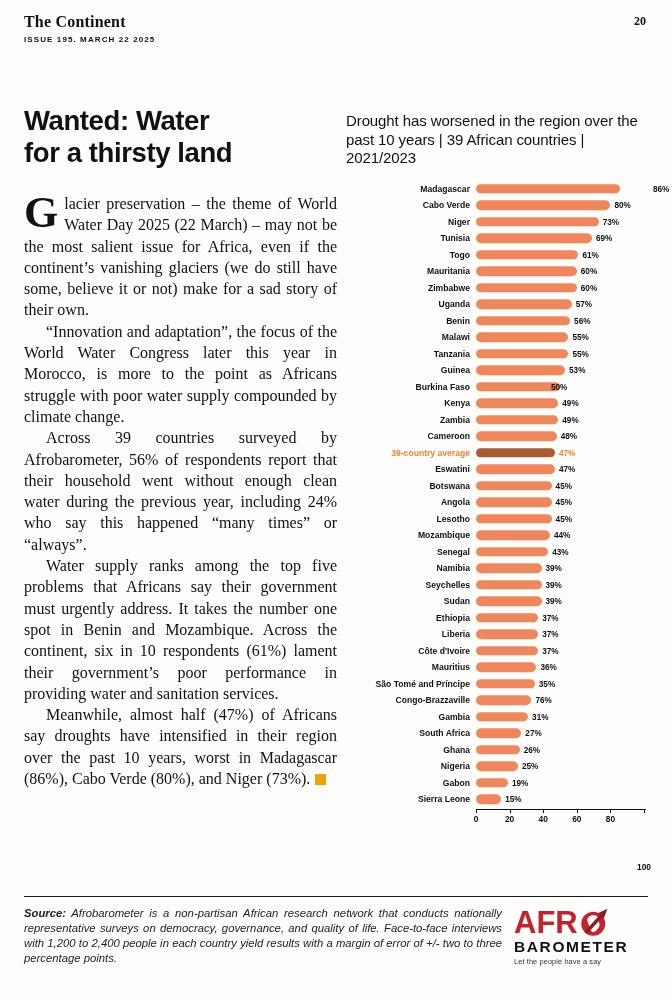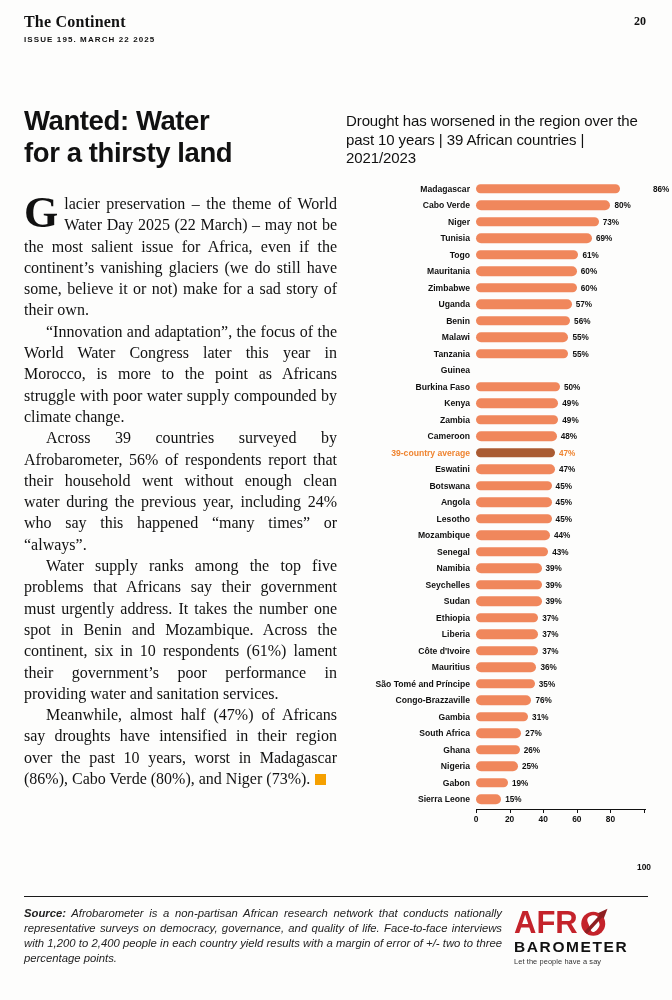--- a/index.html
+++ b/index.html
@@ -162,26 +162,30 @@
           </div>
           <div class="c-row">
             <div class="c-label">Tanzania</div>
             <div class="c-plot">
               <div class="c-bar" style="width: 92.4px; background: rgb(240, 135, 92);"></div>
               <span class="c-val" style="left: 96.4px;">55%</span>
             </div>
           </div>
           <div class="c-row">
             <div class="c-label">Guinea</div>
+            <div class="c-plot">
+              <div class="c-bar" style="width: 89.04px; background: rgb(240, 135, 92);"></div>
+              <span class="c-val" style="left: 93.04px;">53%</span>
+            </div>
           </div>
           <div class="c-row">
             <div class="c-label">Burkina Faso</div>
             <div class="c-plot">
               <div class="c-bar" style="width: 84px; background: rgb(240, 135, 92);"></div>
-              <span class="c-val" style="left: 88px;">50%</span>
+              <span class="c-val" style="left: 75px;">50%</span>
             </div>
           </div>
           <div class="c-row">
             <div class="c-label">Kenya</div>
             <div class="c-plot">
               <div class="c-bar" style="width: 82.32px; background: rgb(240, 135, 92);"></div>
               <span class="c-val" style="left: 86.32px;">49%</span>
             </div>
           </div>
           <div class="c-row">

